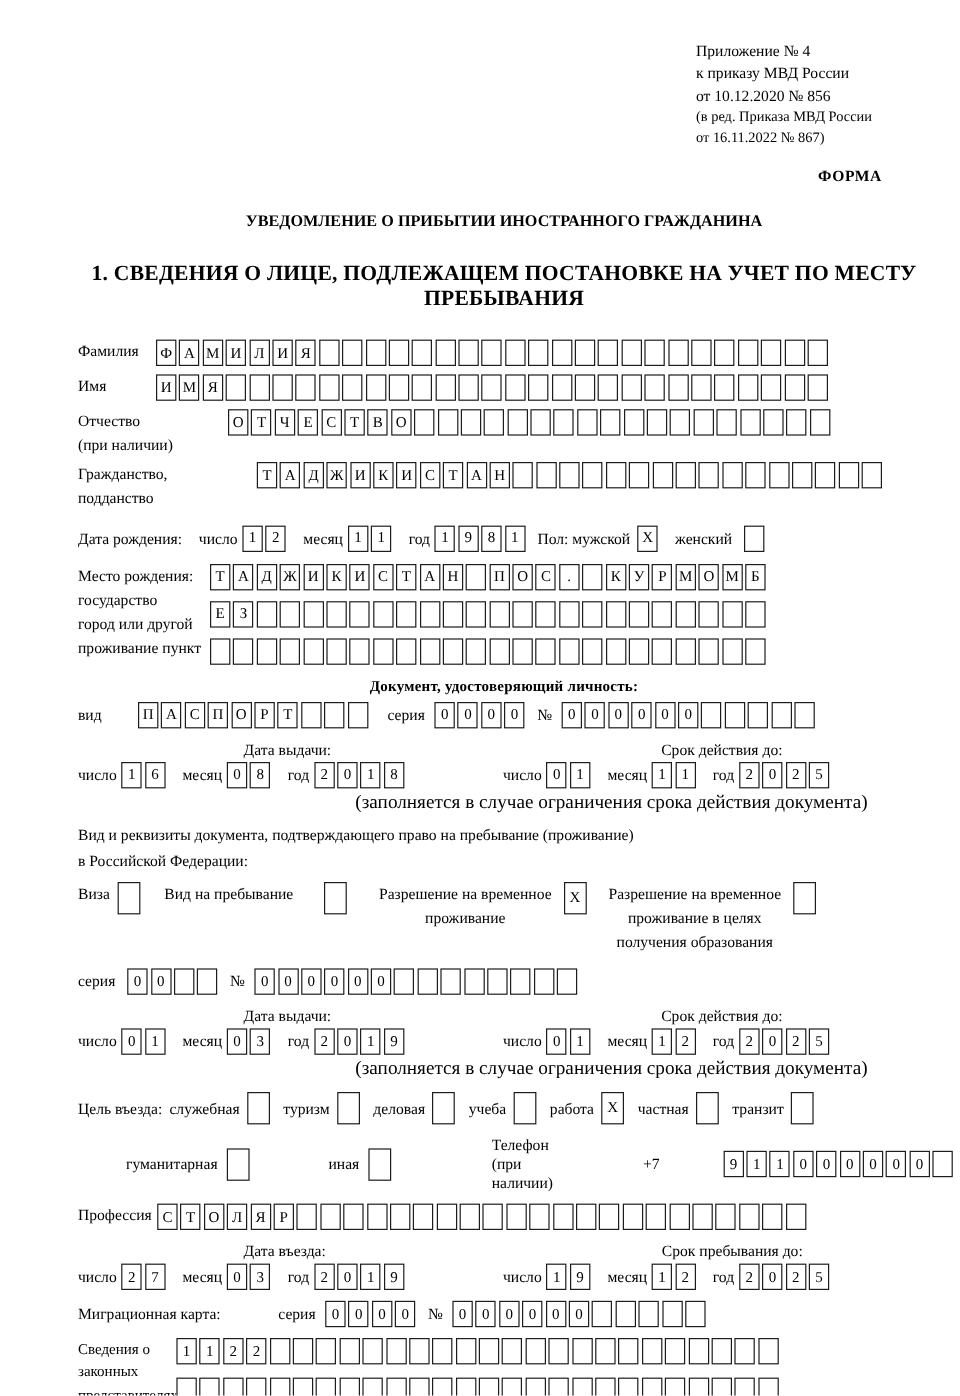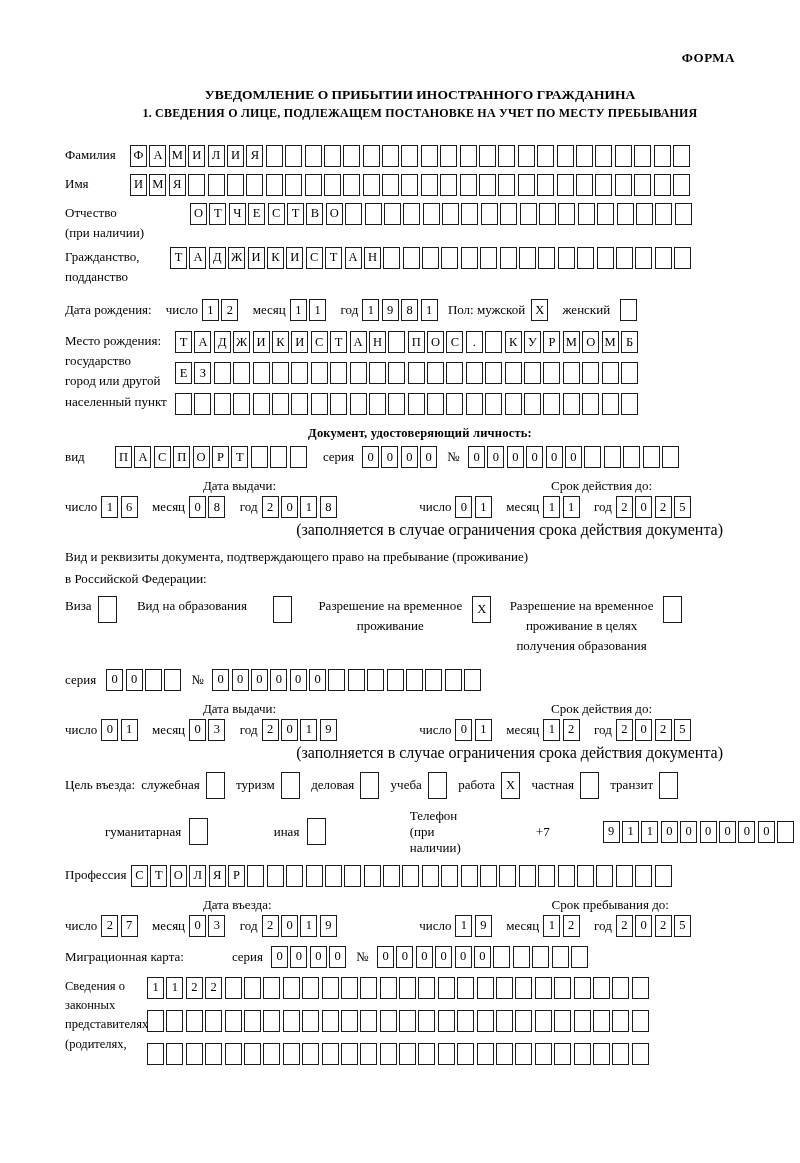--- a/index.html
+++ b/index.html
@@ -7,21 +7,21 @@
        font-family:"Liberation Serif","DejaVu Serif",serif;font-size:13px;}
   .page{box-sizing:border-box;width:800px;height:1163px;padding:34px 25px 10px 65px;}
 
   
   .hdr-right{margin-left:auto;width:195px;line-height:1.42;}
   .hdr-right div{white-space:nowrap;}
   .smalltxt{font-size:12px;}
   .forma{font-weight:bold;text-align:right;padding-right:40px;margin-top:16px;letter-spacing:.5px;}
   .title{font-weight:bold;text-align:center;margin-top:18px;line-height:1.6;font-size:13.5px;}
   .blank-underline{display:inline-block;width:52px;border-bottom:2px solid #444;height:2px;margin-left:10px;}
-  .sec-heading{font-weight:bold;text-align:center;font-size:12px;letter-spacing:.2px;}
+  .sec-heading{font-weight:bold;text-align:center;margin-top:22px;font-size:18px;letter-spacing:.2px;}
 
   
   .frow{display:flex;align-items:flex-start;margin-top:7px;}
   .lbl{flex:none;line-height:1.5;}
   .lbl2{line-height:1.55;}
   .cells{display:inline-flex;flex-wrap:nowrap;}
   .cell{flex:none;display:inline-flex;align-items:center;justify-content:center;
         width:15px;height:20px;border:1.8px solid #1c1c1c;margin-right:2.4px;
         font-size:12.5px;background:#fff;}
   .tall .cell{width:17px;height:25px;}
@@ -55,20 +55,27 @@
   .purp .pair .t{margin-right:6px;}
 
   .phone-row{display:flex;align-items:center;margin-top:9px;gap:47px;}
   .mt10{margin-top:10px;}
 </style>
 </head>
 <body>
 
 <div class="page">
 
+  <div class="hdr-right">
+    <div>Приложение № 4</div>
+    <div>к приказу МВД России</div>
+    <div>от 10.12.2020 № 856</div>
+    <div class="smalltxt">(в ред. Приказа МВД России</div>
+    <div class="smalltxt">от 16.11.2022 № 867)</div>
+  </div>
 
   <div class="forma">ФОРМА</div>
 
   <div class="title">
     <div>УВЕДОМЛЕНИЕ О ПРИБЫТИИ ИНОСТРАННОГО ГРАЖДАНИНА</div>
   </div>
 
   <div class="sec-heading">1. СВЕДЕНИЯ О ЛИЦЕ, ПОДЛЕЖАЩЕМ ПОСТАНОВКЕ НА УЧЕТ ПО МЕСТУ ПРЕБЫВАНИЯ</div>
 
   <div class="frow" style="margin-top:24px;">
@@ -169,21 +176,21 @@
         <span class="cell"></span>
         <span class="cell"></span>
         <span class="cell"></span>
         <span class="cell"></span>
         <span class="cell"></span>
         <span class="cell"></span>
         <span class="cell"></span>
       </span>
   </div>
 
-  <div class="frow" style="margin-top:4px;">
+  <div class="frow" style="margin-top:4px;gap:44px;">
     <span class="lbl lbl2 w-grazh">
       <span>Гражданство,</span><br>
       <span>подданство</span>
     </span>
     <span class="cells">
         <span class="cell">Т</span>
         <span class="cell">А</span>
         <span class="cell">Д</span>
         <span class="cell">Ж</span>
         <span class="cell">И</span>
@@ -241,21 +248,21 @@
     <span class="cells">
         <span class="cell"></span>
       </span>
   </div>
 
   <div class="frow" style="margin-top:10px;">
     <span class="lbl lbl2 w-mesto">
       <span>Место рождения:</span><br>
       <span>государство</span><br>
       <span>город или другой</span><br>
-      <span>населенный пункт</span>
+      <span>проживание пункт</span>
     </span>
     <span class="stack" style="display:flex;flex-direction:column;">
       <span class="cells">
           <span class="cell">Т</span>
           <span class="cell">А</span>
           <span class="cell">Д</span>
           <span class="cell">Ж</span>
           <span class="cell">И</span>
           <span class="cell">К</span>
           <span class="cell">И</span>
@@ -421,21 +428,21 @@
   <div style="margin-top:6px;">в Российской Федерации:</div>
 
   <div class="opt-row">
     <div class="opt">
       <span class="olbl">Виза</span>
       <span class="cells tall" style="margin-left:6px;">
           <span class="cell"></span>
         </span>
     </div>
     <div class="opt" style="margin-left:18px;">
-      <span class="olbl">Вид на образования</span>
+      <span class="olbl">Вид на пребывание</span>
       <span class="cells tall" style="margin-left:26px;">
           <span class="cell"></span>
         </span>
     </div>
     <div class="opt" style="margin-left:24px;">
       <span class="olbl"><span>Разрешение на временное</span><br><span>проживание</span></span>
       <span class="cells tall">
           <span class="cell">X</span>
         </span>
     </div>

